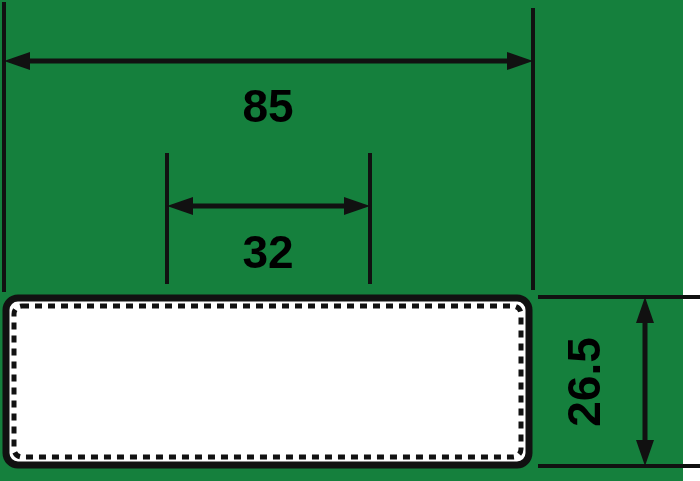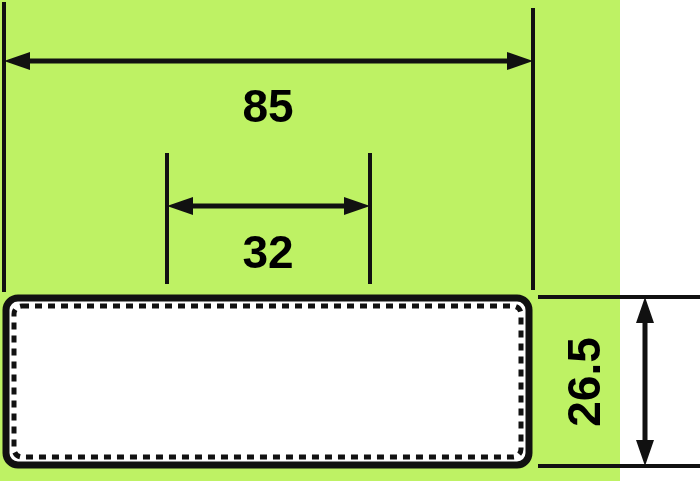--- a/index.html
+++ b/index.html
@@ -8,23 +8,23 @@
     background: #ffffff;
   }
   body {
     width: 700px;
     height: 481px;
     overflow: hidden;
     font-family: "Liberation Sans", sans-serif;
   }
   #drawing-root {
     position: relative;
-    width: 620px;
+    width: 683px;
     height: 481px;
-    background: #bef264;
+    background: #15803d;
   }
   svg#technical-drawing {
     display: block;
     width: 700px;
     height: 481px;
   }
   .dim-text {
     font-family: "Liberation Sans", sans-serif;
     font-weight: 700;
     fill: #000000;

